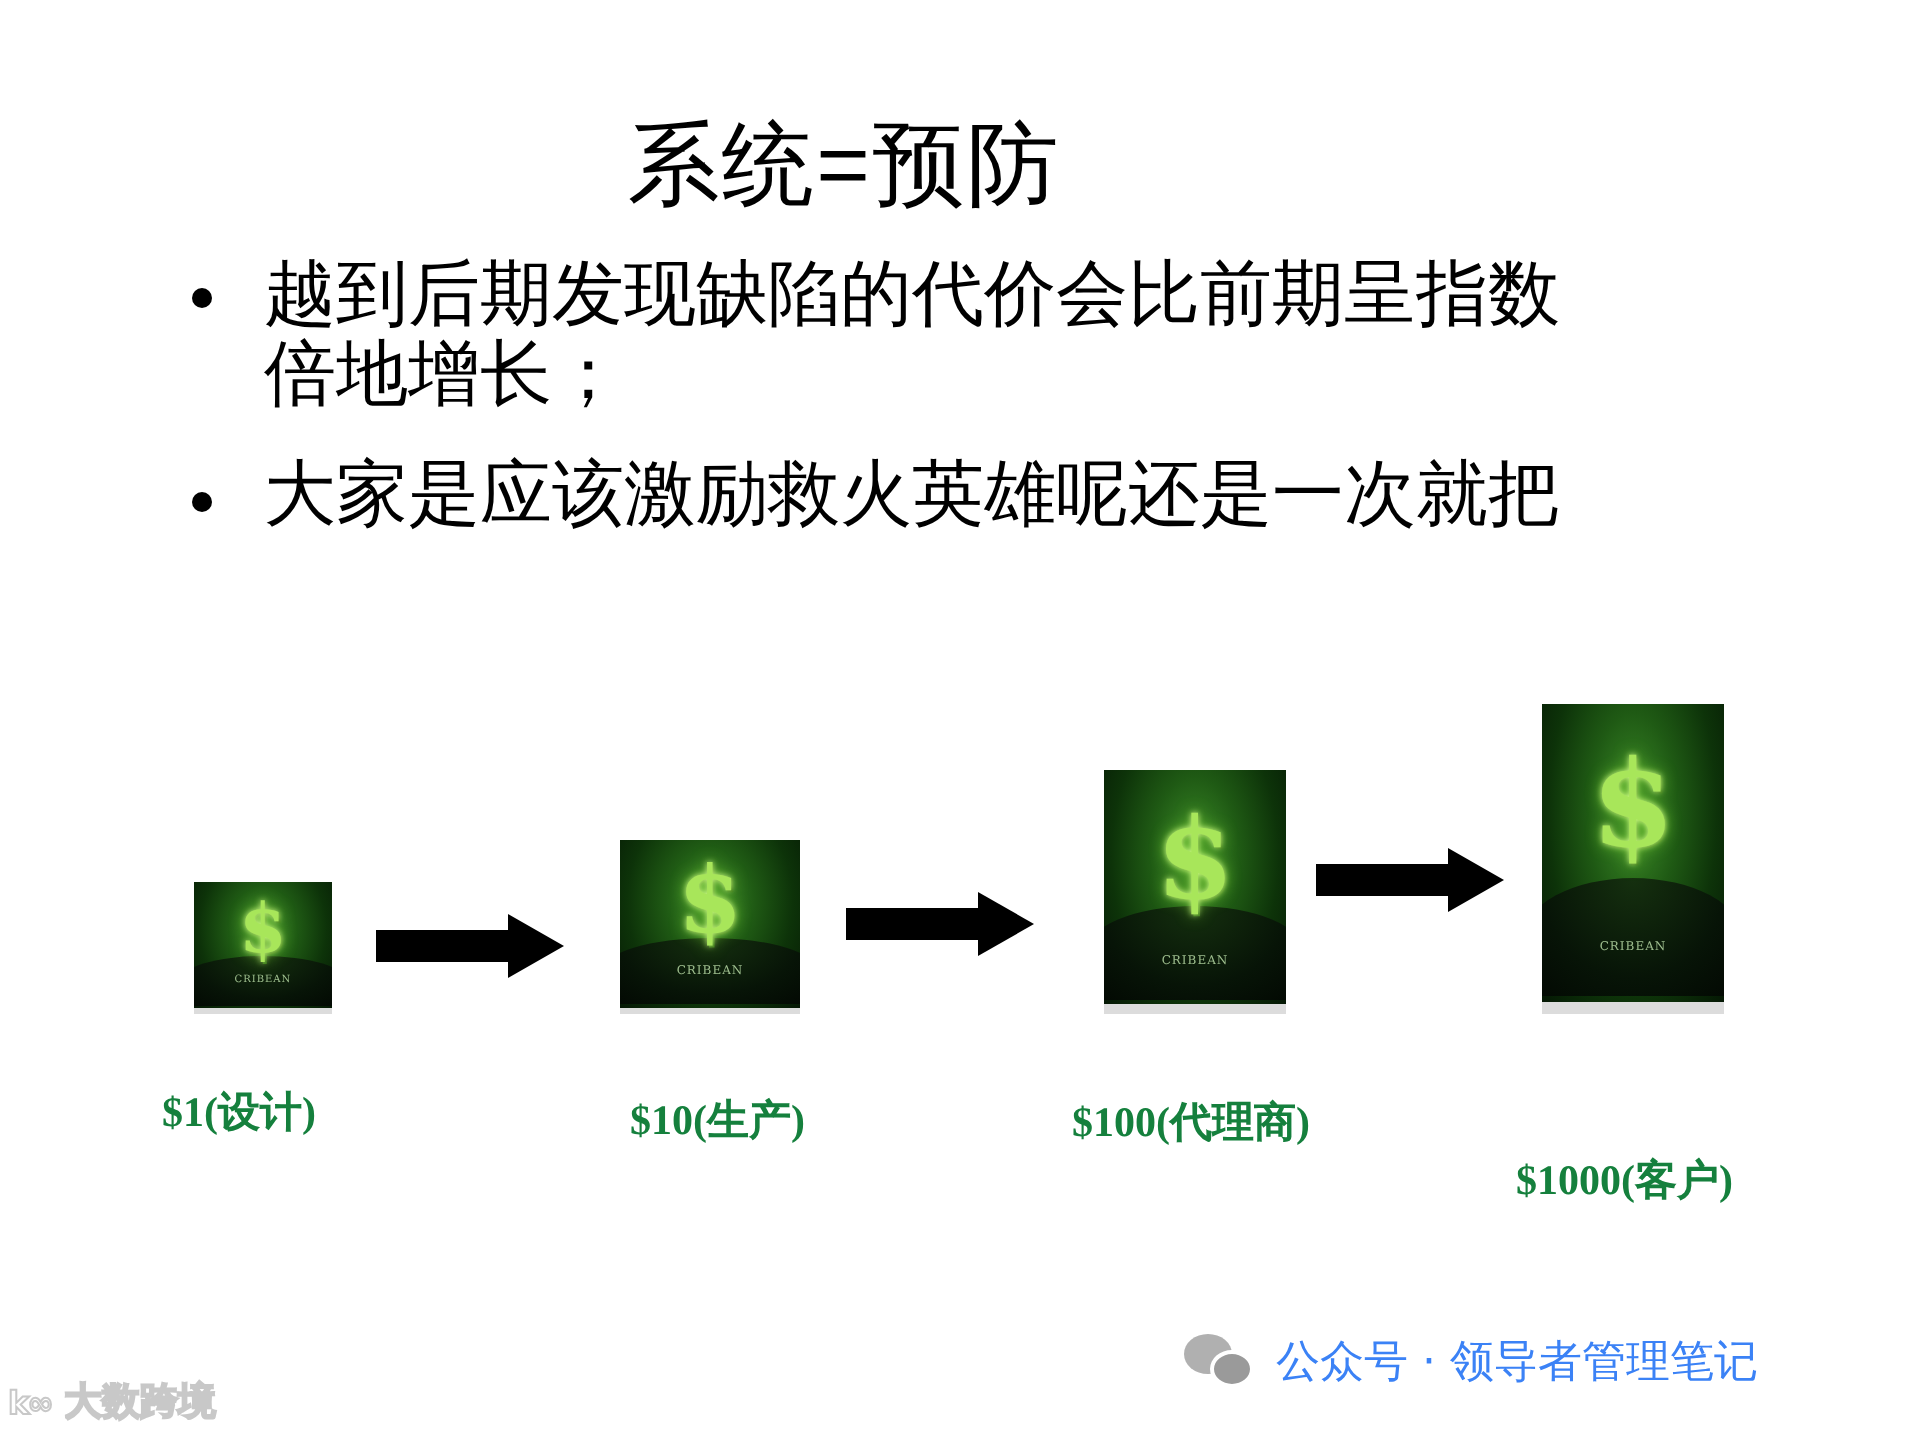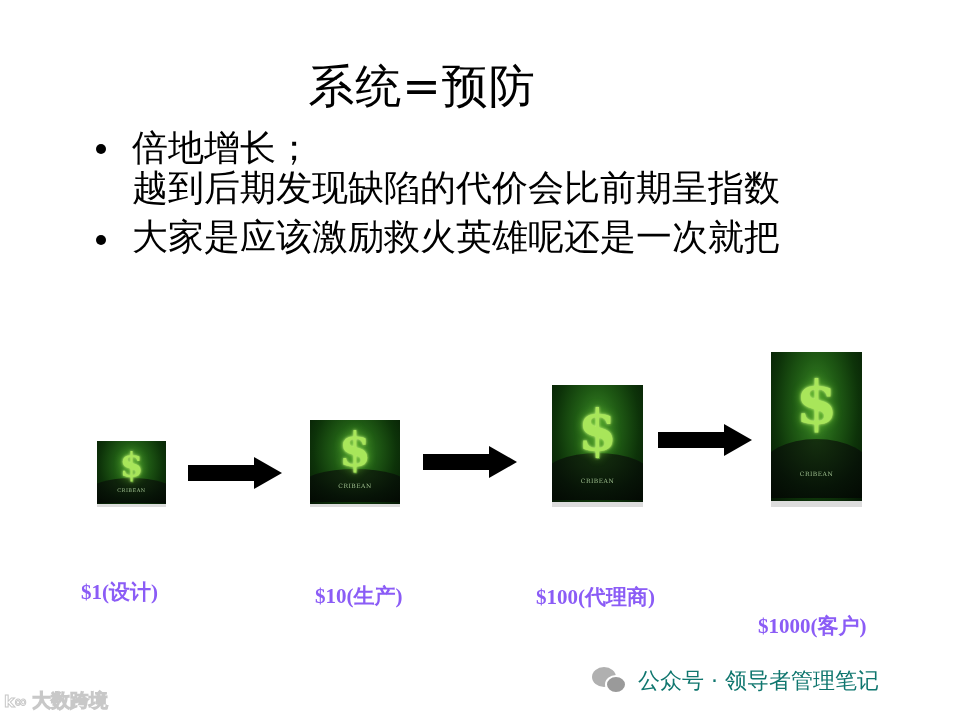--- a/index.html
+++ b/index.html
@@ -1,31 +1,31 @@
 <!DOCTYPE html>
 <html><head>
 <meta charset="utf-8">
 <style>
   * { box-sizing: border-box; margin: 0; padding: 0; }
   html, body { width: 960px; height: 720px; background: #ffffff; overflow: hidden; }
   body { position: relative; font-family: "DejaVu Serif", "Liberation Serif", serif; color: #000; }
 
   .title {
     position: absolute; left: 0; top: 56px; width: 844px; text-align: center;
-    font-size: 46px; line-height: 60px; font-weight: normal; letter-spacing: 1px;
+    font-size: 46px; line-height: 60px; font-weight: normal; letter-spacing: 1px; font-family: Liberation Mono, monospace;
   }
 
   .bullets { position: absolute; left: 96px; top: 124px; width: 820px; }
   .bullet { position: relative; padding-left: 36px; font-size: 36px; line-height: 40px; }
   .bullet .dot {
     position: absolute; left: 0; top: 16px; width: 10px; height: 10px;
     border-radius: 50%; background: #000;
   }
   .bullet.b2 { margin-top: 4px; }
-  .bullet.b3 { margin-top: 11px; line-height: 36px; }
+  .bullet.b3 { margin-top: 22px; line-height: 36px; }
 
   .money-img {
     position: absolute; overflow: hidden;
     background: radial-gradient(ellipse at 50% 35%, #3f8f2a 0%, #1f5a14 35%, #0d3309 65%, #041504 100%);
   }
   .money-img .hill {
     position: absolute; left: -10%; width: 120%; height: 38%; bottom: 6%;
     background: radial-gradient(ellipse at 50% 0%, #15300f 0%, #071407 60%, #020702 100%);
     border-radius: 50% 50% 0 0;
   }
@@ -46,48 +46,48 @@
   .arrow { position: absolute; }
   .arrow .shaft { position: absolute; left: 0; background: #000; }
   .arrow .head {
     position: absolute; width: 0; height: 0;
     border-top-style: solid; border-bottom-style: solid; border-left-style: solid;
     border-top-color: transparent; border-bottom-color: transparent; border-left-color: #000;
   }
 
   .price {
     position: absolute; font-family: "Liberation Serif", "DejaVu Serif", serif;
-    font-weight: bold; font-size: 21px; color: #8b5cf6; white-space: nowrap; margin-top: 36px;
+    font-weight: bold; font-size: 21px; color: #15803d; white-space: nowrap;
   }
 
   .watermark-right {
     position: absolute; left: 592px; top: 666px; display: flex; align-items: center;
-    font-family: "DejaVu Sans", sans-serif; font-size: 22px; color: #0f766e;
+    font-family: "DejaVu Sans", sans-serif; font-size: 22px; color: #3b82f6;
   }
   .wechat-icon { position: relative; width: 36px; height: 28px; margin-right: 10px; }
   .wechat-icon .b1 { position: absolute; left: 0; top: 0; width: 24px; height: 20px; border-radius: 50%; background: #b0b0b0; }
   .wechat-icon .b2 { position: absolute; left: 13px; top: 8px; width: 22px; height: 19px; border-radius: 50%; background: #9a9a9a; border: 2px solid #fff; }
 
   .watermark-left {
     position: absolute; left: 4px; top: 688px; display: flex; align-items: center;
     font-family: "DejaVu Sans", sans-serif; font-size: 19px; color: #fff;
     -webkit-text-stroke: 1px #c8c8c8; font-weight: bold;
   }
   .logo-mark { font-size: 16px; margin-right: 6px; letter-spacing: -1px; }
 </style>
 </head>
 <body>
 
 <div class="title">系统=预防</div>
 
 <div class="bullets">
   <div class="bullet b2">
     <span class="dot"></span>
+    <div>越到后期发现缺陷的代价会比前期呈指数</div>
     <div>倍地增长；</div>
-    <div>越到后期发现缺陷的代价会比前期呈指数</div>
   </div>
   <div class="bullet b3">
     <span class="dot"></span>
     <div>大家是应该激励救火英雄呢还是一次就把</div>
   </div>
 </div>
 
 <div class="money-img" style="left:97px; top:441px; width:69px; height:66px;">
   <div class="hill"></div>
   <div class="dollar" style="top:6px; font-size:34px; line-height:36px;">$</div>

